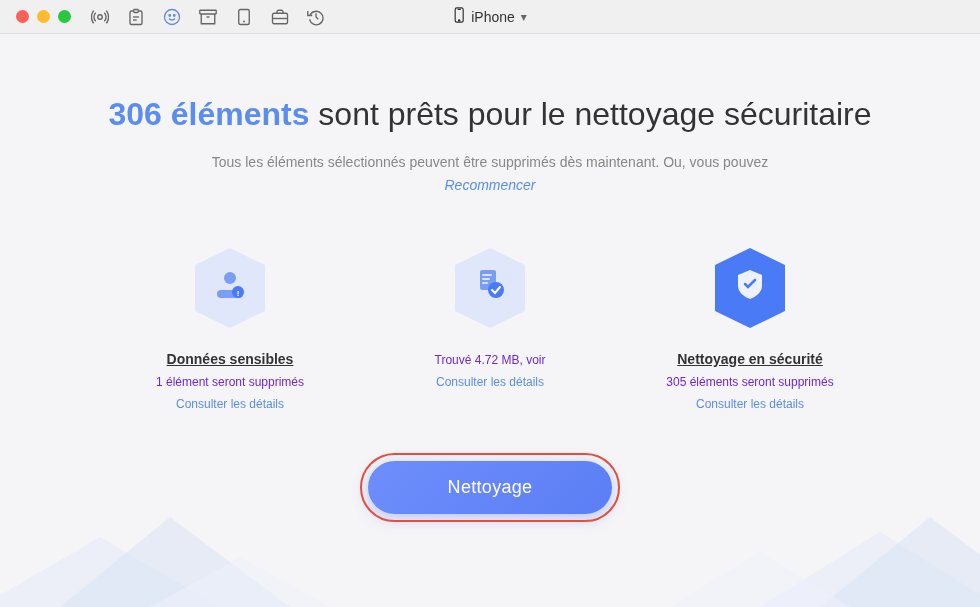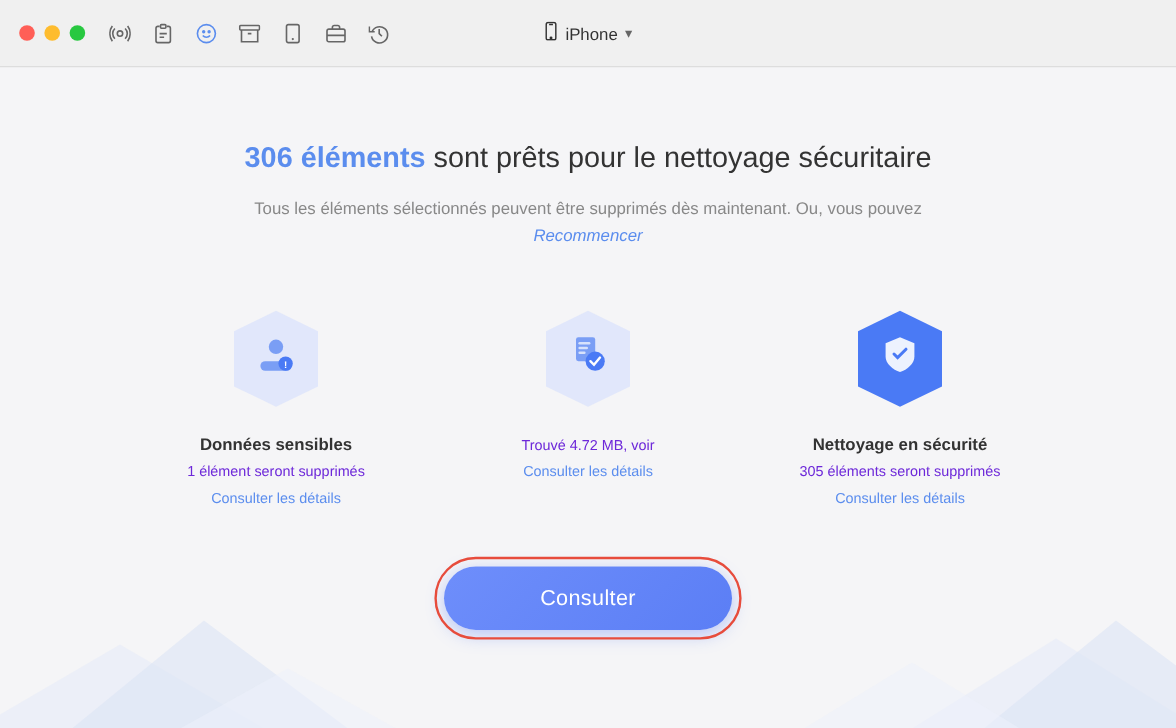--- a/index.html
+++ b/index.html
@@ -8,21 +8,21 @@
       width: 980px;
       height: 607px;
       background: #f5f5f7;
       font-family: -apple-system, BlinkMacSystemFont, 'Helvetica Neue', Arial, sans-serif;
       overflow: hidden;
       position: relative;
     }
 
     
     .titlebar {
-      height: 56px;
+      height: 34px;
       background: #f0f0f0;
       border-bottom: 1px solid #ddd;
       display: flex;
       align-items: center;
       padding: 0 16px;
       position: relative;
       -webkit-app-region: drag;
     }
 
     .window-controls {
@@ -82,21 +82,21 @@
     .main-content {
       display: flex;
       flex-direction: column;
       align-items: center;
       padding: 60px 40px 0;
       position: relative;
       z-index: 1;
     }
 
     .headline {
-      font-size: 24px;
+      font-size: 32px;
       font-weight: 400;
       color: #333;
       text-align: center;
       margin-bottom: 16px;
       line-height: 1.3;
     }
 
     .headline-count {
       color: #5b8dee;
       font-weight: 600;
@@ -165,20 +165,21 @@
       position: relative;
       z-index: 2;
       font-size: 32px;
     }
 
     .card-title {
       font-size: 14px;
       font-weight: 600;
       color: #333;
       margin-bottom: 6px;
+      text-decoration: underline;
     }
 
     .card-desc {
       font-size: 12px;
       color: #6d28d9;
       margin-bottom: 6px;
       line-height: 1.5;
     }
 
     .card-link {
@@ -372,21 +373,21 @@
         </span>
       </div>
       <div class="card-title">Nettoyage en sécurité</div>
       <div class="card-desc">305 éléments seront supprimés</div>
       <a class="card-link">Consulter les détails</a>
     </div>
   </div>
 
   <div class="clean-btn-wrap">
     <div class="clean-btn-border"></div>
-    <button class="clean-btn">Consulter</button>
+    <button class="clean-btn">Nettoyage</button>
   </div>
 </div>
 
 <svg class="bg-mountains" viewBox="0 0 980 130" preserveAspectRatio="none" xmlns="http://www.w3.org/2000/svg">
 
   <path d="M-20 130 L100 60 L220 130 Z" fill="#e8edf8" opacity="0.7"></path>
   <path d="M60 130 L170 40 L290 130 Z" fill="#dce4f5" opacity="0.6"></path>
 
   <path d="M760 130 L880 55 L1000 130 Z" fill="#e8edf8" opacity="0.7"></path>
   <path d="M820 130 L930 40 L1050 130 Z" fill="#dce4f5" opacity="0.6"></path>

